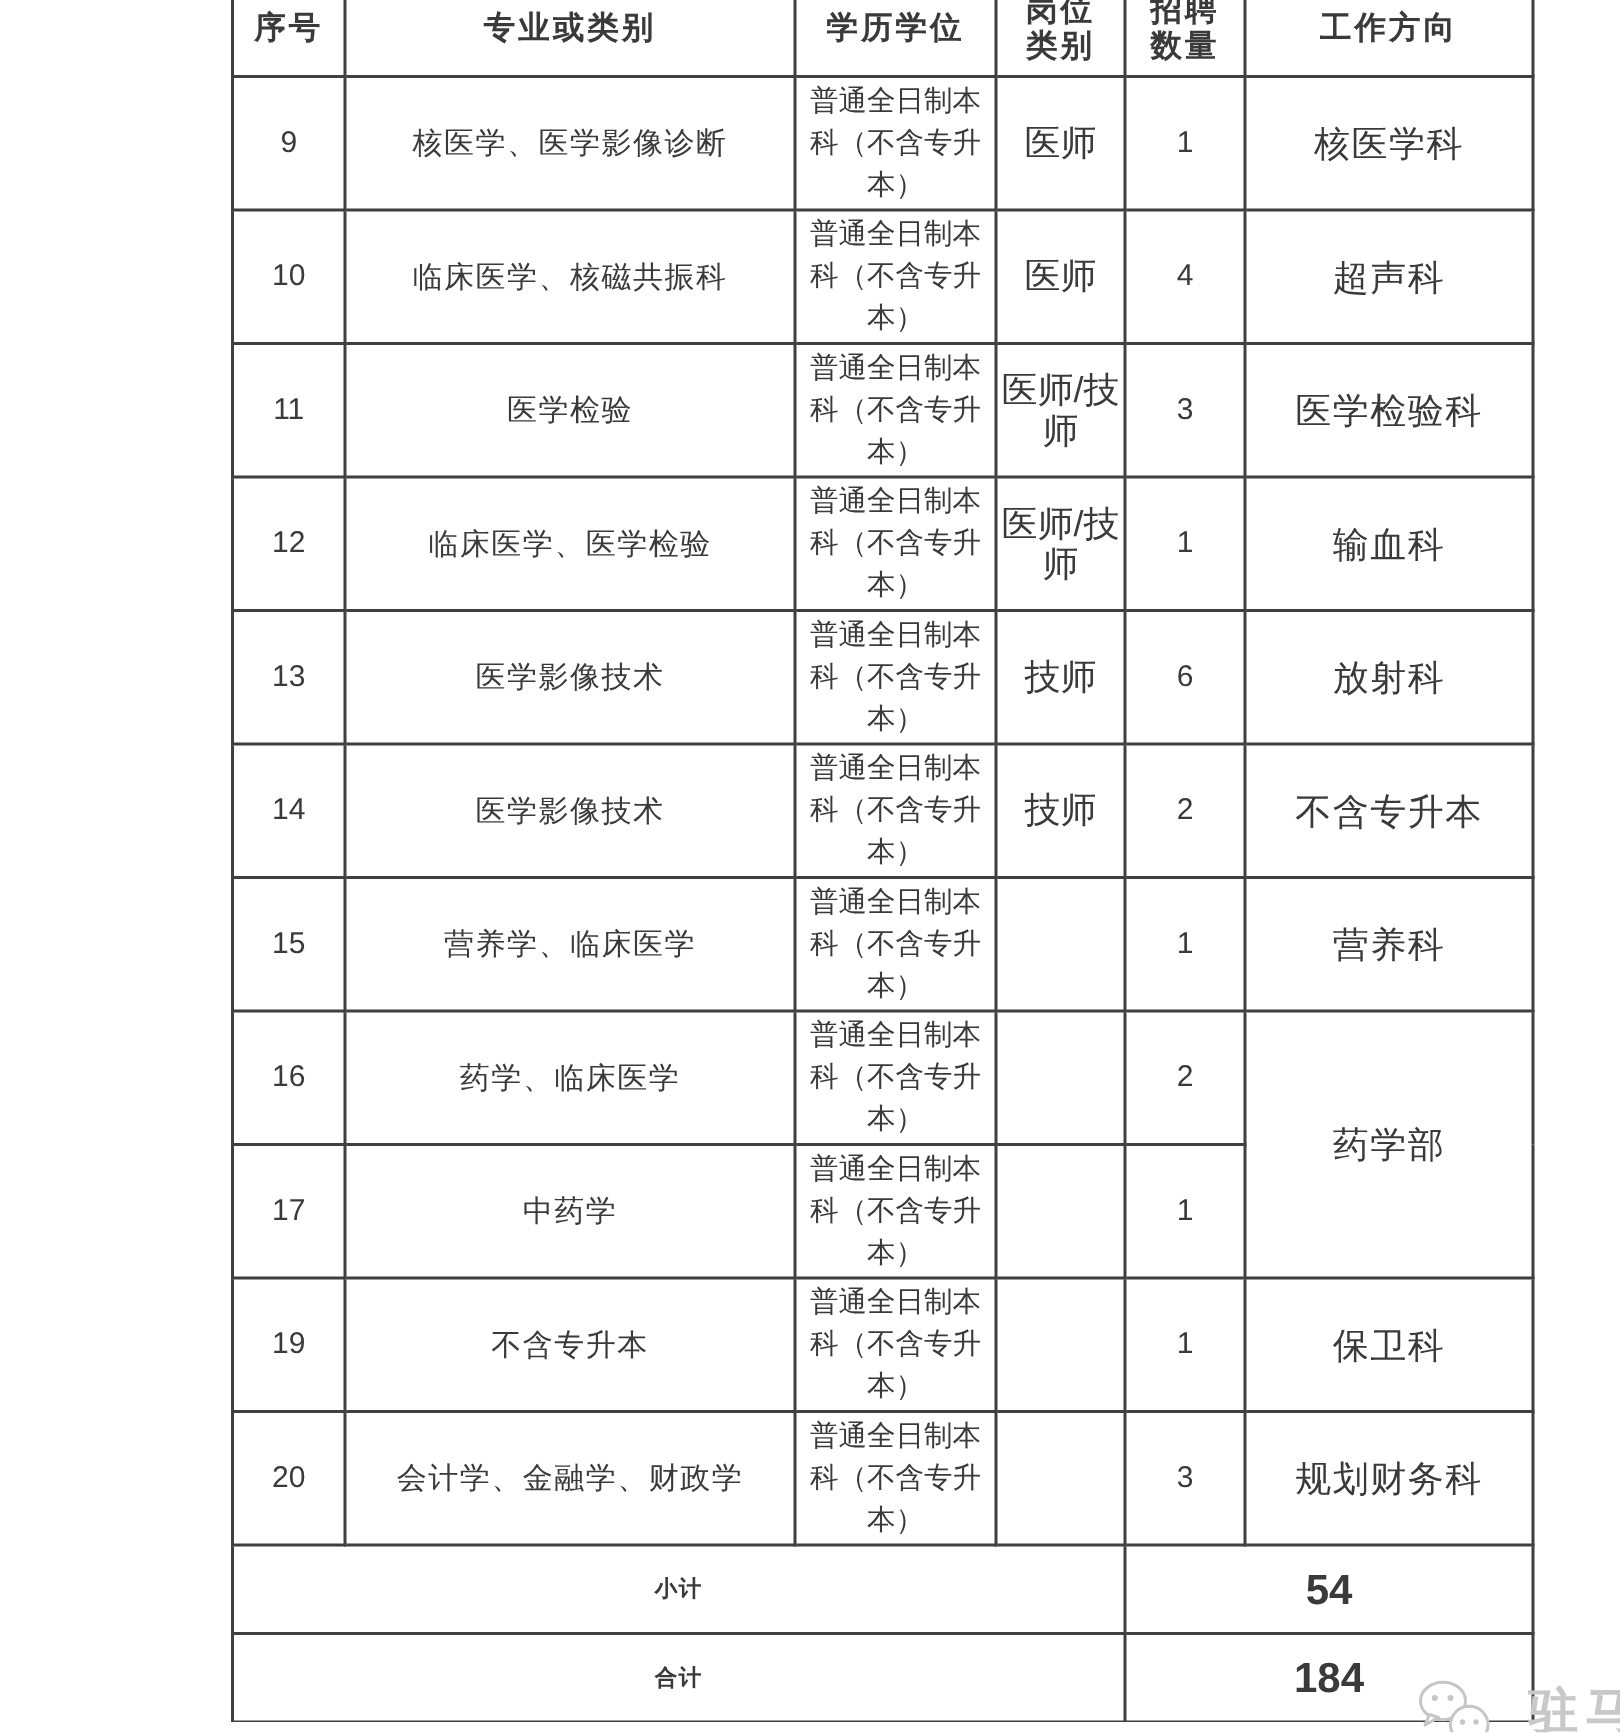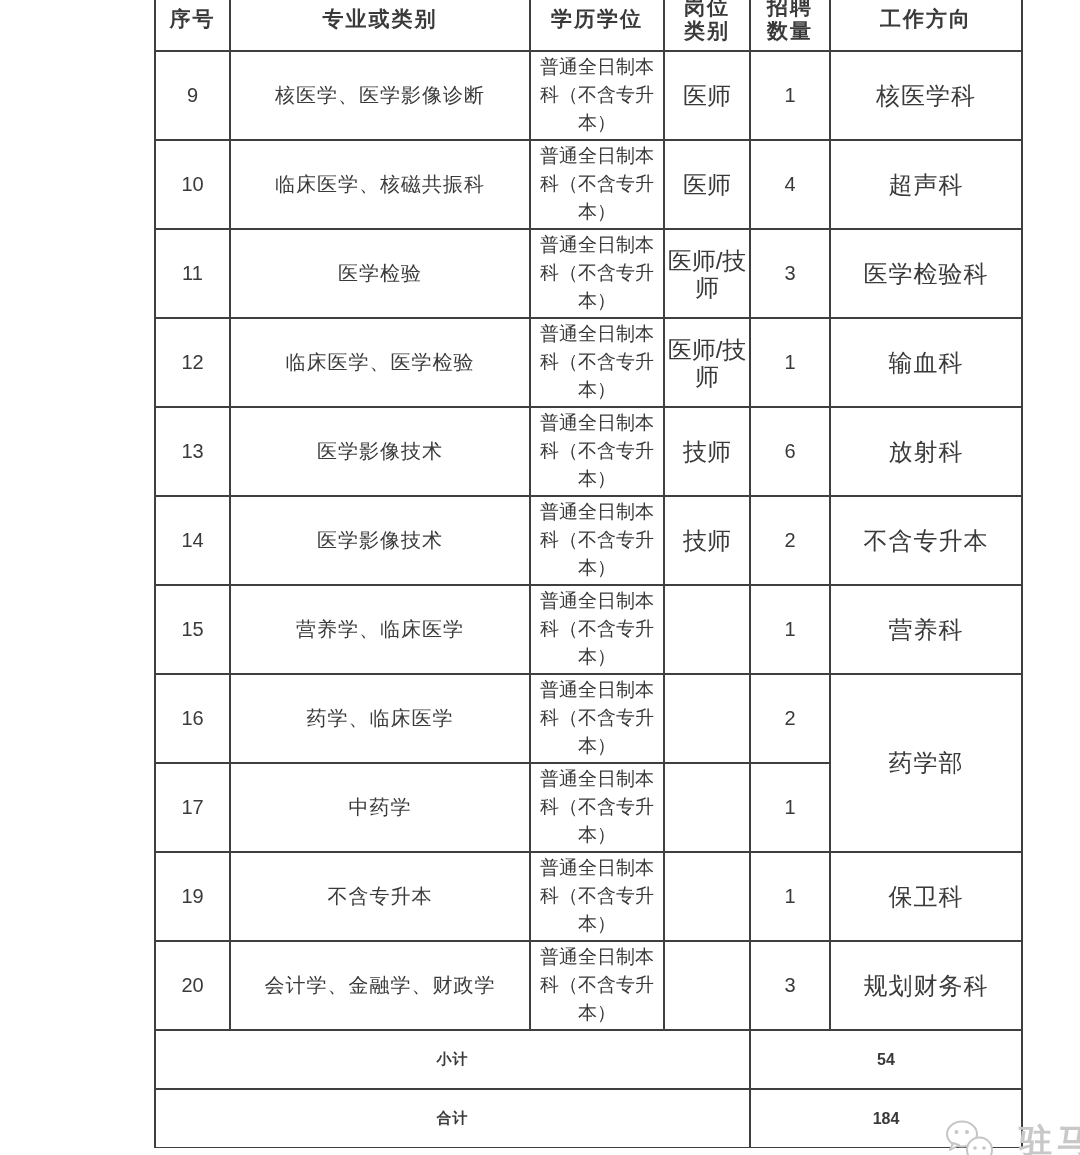--- a/index.html
+++ b/index.html
@@ -48,21 +48,21 @@
   tr.head-row th .hline { display: block; line-height: 24px; }
   tr.data-row { height: 89px; }
   td.c-seq   { font-size: 20px; }
   td.c-major { font-size: 20px; letter-spacing: 1px; }
   td.c-degree { font-size: 19px; line-height: 28px; letter-spacing: 0; font-family: Liberation Mono, monospace; }
   td.c-pos   { font-size: 24px; line-height: 27px; padding: 0 1px; }
   td.c-count { font-size: 20px; }
   td.c-dir   { font-size: 24px; letter-spacing: 1px; }
   tr.summary-row { height: 59px; }
   td.c-sumlabel { font-size: 15px; font-weight: 600; letter-spacing: 1px; }
-  td.c-sumval   { font-size: 16px; font-weight: 700; }
+  td.c-sumval   { font-size: 28px; font-weight: 700; }
   .watermark {
     position: absolute;
     left: 903px;
     top: 1119px;
     display: flex;
     align-items: flex-start;
     gap: 22px;
     pointer-events: none;
   }
   .watermark .wm-text {

